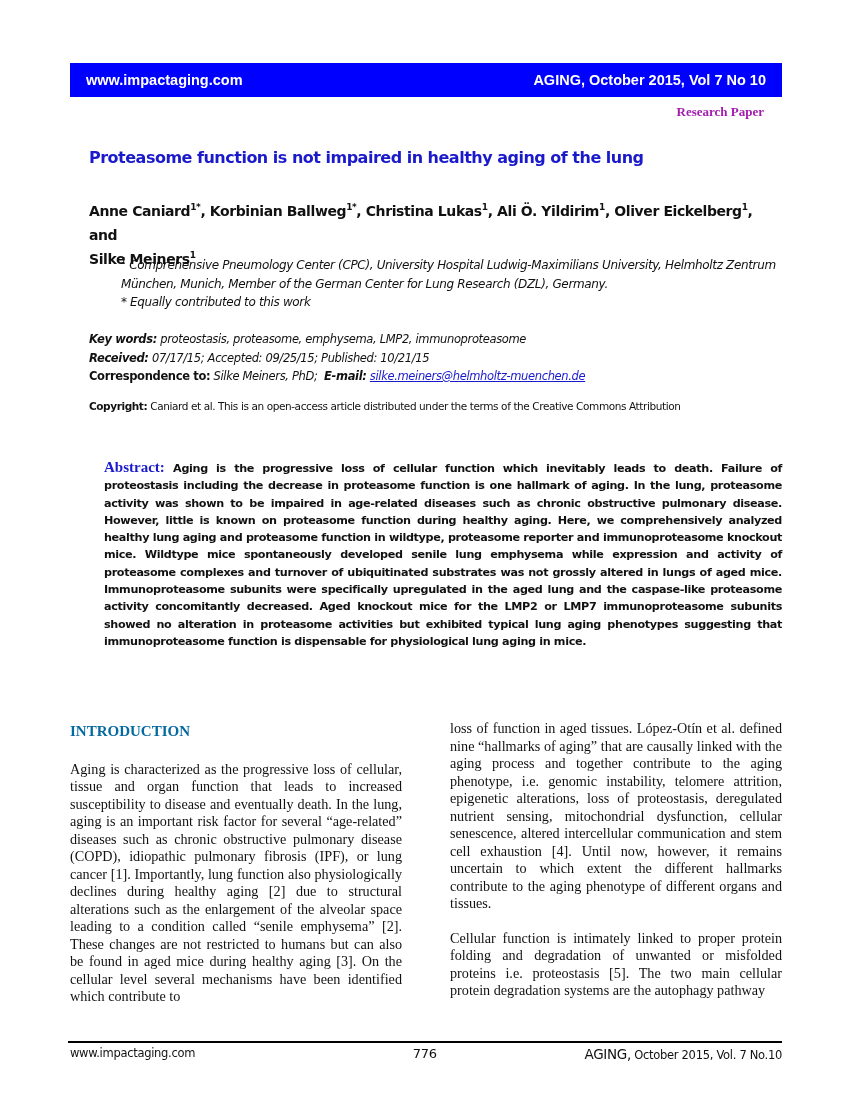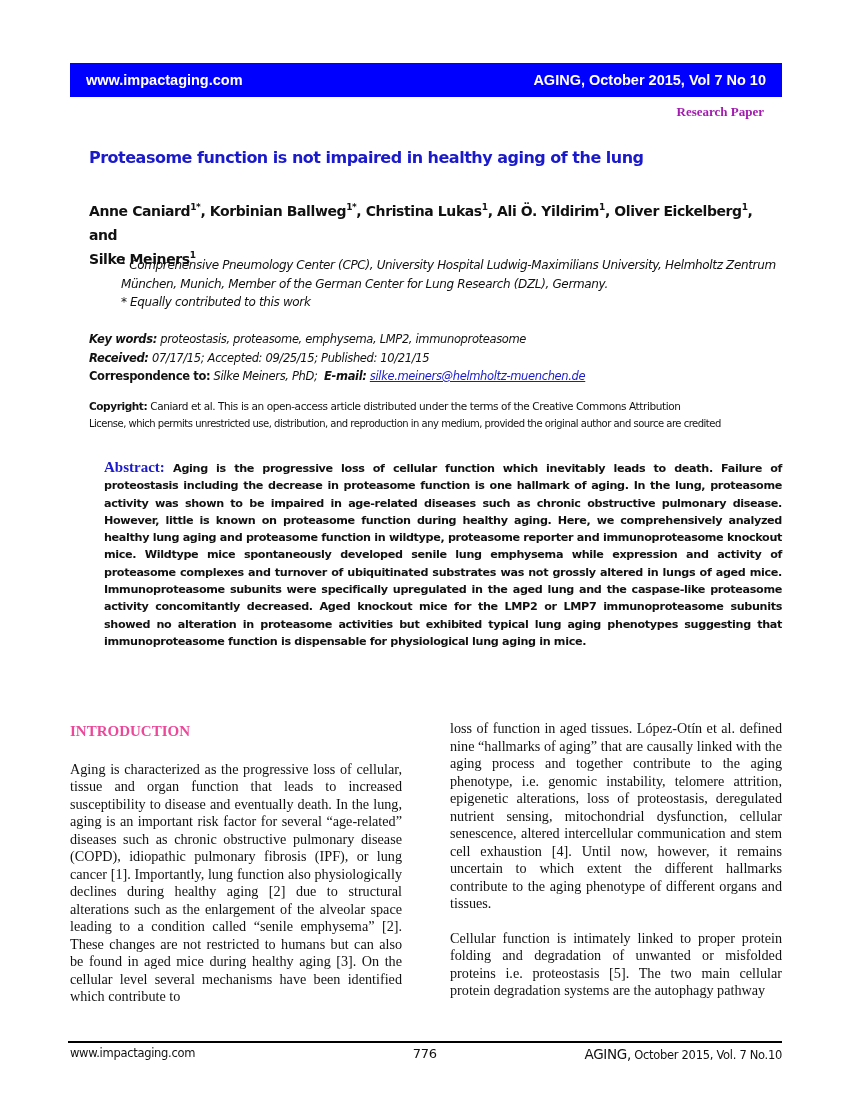--- a/index.html
+++ b/index.html
@@ -60,21 +60,21 @@
     .abstract p { margin: 15px; }
     .col {
       position: absolute; top: 720px; width: 332px;
       font-family: "Liberation Serif", serif; font-size: 14.2px; line-height: 17.5px;
       text-align: justify; color: #111;
     }
     .col p { margin: 0 0 17px 0; }
     .col-left { left: 70px; }
     .col-right { left: 450px; }
     .section-heading {
-      font-family: "Liberation Serif", serif; font-weight: bold; font-size: 15px; color: #ec4899;
+      font-family: "Liberation Serif", serif; font-weight: bold; font-size: 15px; color: #0369a1;
       margin: 3px 0 20px 0;
     }
     .footer-rule {
       position: absolute; left: 68px; top: 1041px; width: 714px; height: 2px; background: #000;
     }
     .footer {
       position: absolute; left: 70px; top: 1046px; width: 712px; display: flex; justify-content: space-between;
       font-family: "DejaVu Sans", sans-serif; font-size: 11.5px; color: #111; letter-spacing: -0.3px;
     }
     .footer .pg { font-size: 13px; margin-left: 70px; }
@@ -117,21 +117,20 @@
     <span class="lbl">E-mail:</span>
     <a>silke.meiners@helmholtz-muenchen.de</a>
   </div>
 </div>
 
 <div class="copyright">
   <div>
     <span class="lbl">Copyright:</span>
     <span>Caniard et al. This is an open-access article distributed under the terms of the Creative Commons Attribution</span>
   </div>
-  <div class="l2">License, which permits unrestricted use, distribution, and reproduction in any medium, provided the original author and source are credited</div>
 </div>
 
 <div class="abstract">
   <p><span class="abs-label">Abstract:</span>
   <span>Aging is the progressive loss of cellular function which inevitably leads to death. Failure of proteostasis including the decrease in proteasome function is one hallmark of aging. In the lung, proteasome activity was shown to be impaired in age-related diseases such as chronic obstructive pulmonary disease. However, little is known on proteasome function during healthy aging. Here, we comprehensively analyzed healthy lung aging and proteasome function in wildtype, proteasome reporter and immunoproteasome knockout mice. Wildtype mice spontaneously developed senile lung emphysema while expression and activity of proteasome complexes and turnover of ubiquitinated substrates was not grossly altered in lungs of aged mice. Immunoproteasome subunits were specifically upregulated in the aged lung and the caspase-like proteasome activity concomitantly decreased. Aged knockout mice for the LMP2 or LMP7 immunoproteasome subunits showed no alteration in proteasome activities but exhibited typical lung aging phenotypes suggesting that immunoproteasome function is dispensable for physiological lung aging in mice.</span></p>
 </div>
 
 <div class="col col-left">
   <div class="section-heading">INTRODUCTION</div>
   <p>Aging is characterized as the progressive loss of cellular, tissue and organ function that leads to increased susceptibility to disease and eventually death. In the lung, aging is an important risk factor for several “age-related” diseases such as chronic obstructive pulmonary disease (COPD), idiopathic pulmonary fibrosis (IPF), or lung cancer [1]. Importantly, lung function also physiologically declines during healthy aging [2] due to structural alterations such as the enlargement of the alveolar space leading to a condition called “senile emphysema” [2]. These changes are not restricted to humans but can also be found in aged mice during healthy aging [3]. On the cellular level several mechanisms have been identified which contribute to</p>

